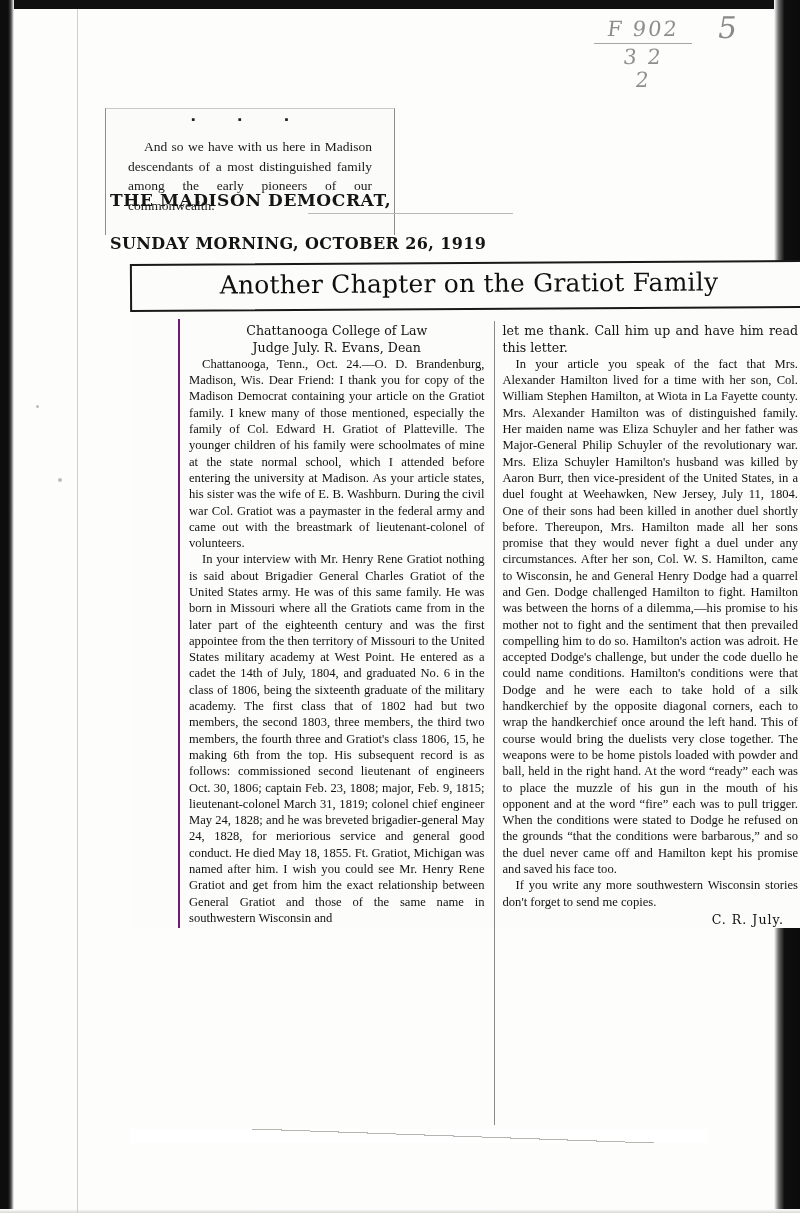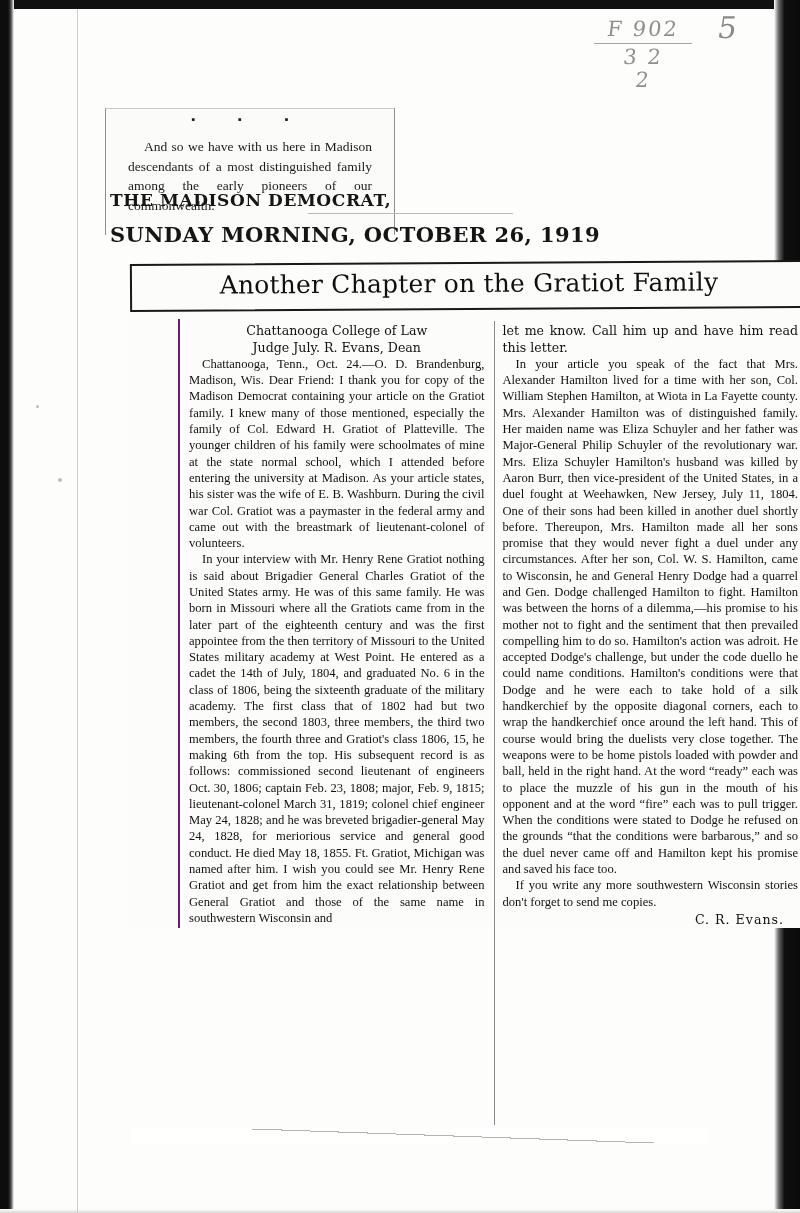--- a/index.html
+++ b/index.html
@@ -114,23 +114,23 @@
     letter-spacing: 0.6px;
     color: #151515;
   }
   #masthead-rule {
     width: 205px;
     height: 1px;
     background: #b9b9b5;
     margin: 3px auto 0 auto;
   }
   #masthead-date {
-    margin-top: 8px;
-    font-family: "DejaVu Serif", serif;
-    font-size: 21px;
+    margin-top: 20px;
+    font-family: "DejaVu Serif", serif;
+    font-size: 16px;
     font-weight: bold;
     letter-spacing: 0.4px;
     color: #151515;
   }
 
   
   #article-clipping {
     position: absolute;
     top: 262px; left: 130px;
     width: 678px;
@@ -252,23 +252,23 @@
       <div id="column-rule"></div>
 
       <div class="news-col">
         <p class="center">Chattanooga College of Law</p>
         <p class="center">Judge July. R. Evans, Dean</p>
         <p class="indent">Chattanooga, Tenn., Oct. 24.—O. D. Brandenburg, Madison, Wis. Dear Friend: I thank you for copy of the Madison Democrat containing your article on the Gratiot family. I knew many of those mentioned, especially the family of Col. Edward H. Gratiot of Platteville. The younger children of his family were schoolmates of mine at the state normal school, which I attended before entering the university at Madison. As your article states, his sister was the wife of E. B. Washburn. During the civil war Col. Gratiot was a paymaster in the federal army and came out with the breastmark of lieutenant-colonel of volunteers.</p>
         <p class="indent">In your interview with Mr. Henry Rene Gratiot nothing is said about Brigadier General Charles Gratiot of the United States army. He was of this same family. He was born in Missouri where all the Gratiots came from in the later part of the eighteenth century and was the first appointee from the then territory of Missouri to the United States military academy at West Point. He entered as a cadet the 14th of July, 1804, and graduated No. 6 in the class of 1806, being the sixteenth graduate of the military academy. The first class that of 1802 had but two members, the second 1803, three members, the third two members, the fourth three and Gratiot's class 1806, 15, he making 6th from the top. His subsequent record is as follows: commissioned second lieutenant of engineers Oct. 30, 1806; captain Feb. 23, 1808; major, Feb. 9, 1815; lieutenant-colonel March 31, 1819; colonel chief engineer May 24, 1828; and he was breveted brigadier-general May 24, 1828, for meriorious service and general good conduct. He died May 18, 1855. Ft. Gratiot, Michigan was named after him. I wish you could see Mr. Henry Rene Gratiot and get from him the exact relationship between General Gratiot and those of the same name in southwestern Wisconsin and</p>
       </div>
 
       <div class="news-col">
-        <p>let me know. Call him up and have him read this letter.</p>
+        <p>let me thank. Call him up and have him read this letter.</p>
         <p class="indent">In your article you speak of the fact that Mrs. Alexander Hamilton lived for a time with her son, Col. William Stephen Hamilton, at Wiota in La Fayette county. Mrs. Alexander Hamilton was of distinguished family. Her maiden name was Eliza Schuyler and her father was Major-General Philip Schuyler of the revolutionary war. Mrs. Eliza Schuyler Hamilton's husband was killed by Aaron Burr, then vice-president of the United States, in a duel fought at Weehawken, New Jersey, July 11, 1804. One of their sons had been killed in another duel shortly before. Thereupon, Mrs. Hamilton made all her sons promise that they would never fight a duel under any circumstances. After her son, Col. W. S. Hamilton, came to Wisconsin, he and General Henry Dodge had a quarrel and Gen. Dodge challenged Hamilton to fight. Hamilton was between the horns of a dilemma,—his promise to his mother not to fight and the sentiment that then prevailed compelling him to do so. Hamilton's action was adroit. He accepted Dodge's challenge, but under the code duello he could name conditions. Hamilton's conditions were that Dodge and he were each to take hold of a silk handkerchief by the opposite diagonal corners, each to wrap the handkerchief once around the left hand. This of course would bring the duelists very close together. The weapons were to be home pistols loaded with powder and ball, held in the right hand. At the word “ready” each was to place the muzzle of his gun in the mouth of his opponent and at the word “fire” each was to pull trigger. When the conditions were stated to Dodge he refused on the grounds “that the conditions were barbarous,” and so the duel never came off and Hamilton kept his promise and saved his face too.</p>
         <p class="indent">If you write any more southwestern Wisconsin stories don't forget to send me copies.</p>
-        <p class="signature">C. R. Evans.</p>
+        <p class="signature">C. R. July.</p>
       </div>
     </div>
 
     <div id="clip-bottom-edge"></div>
   </div>
 
 </div>
 
 </body></html>

